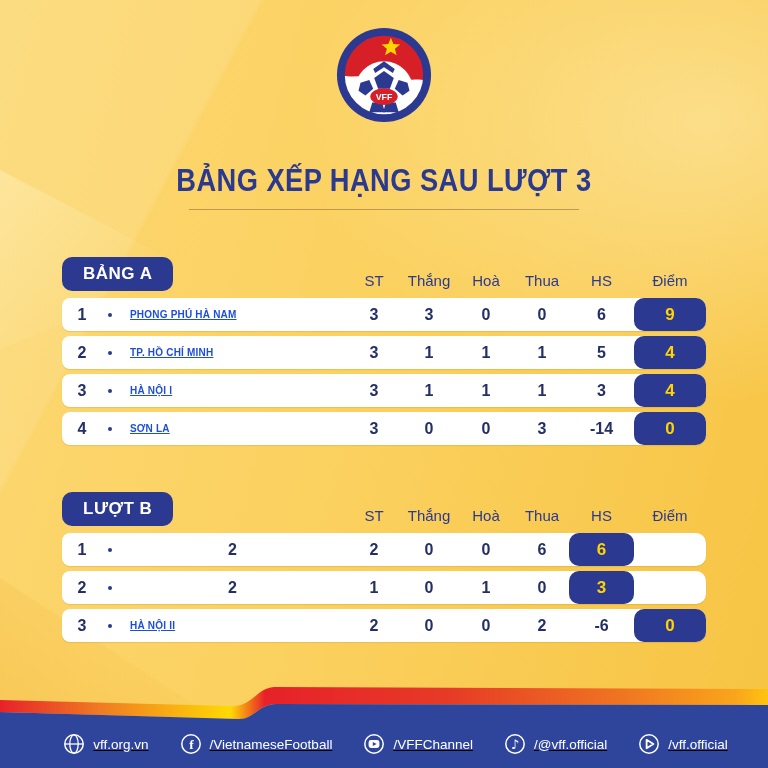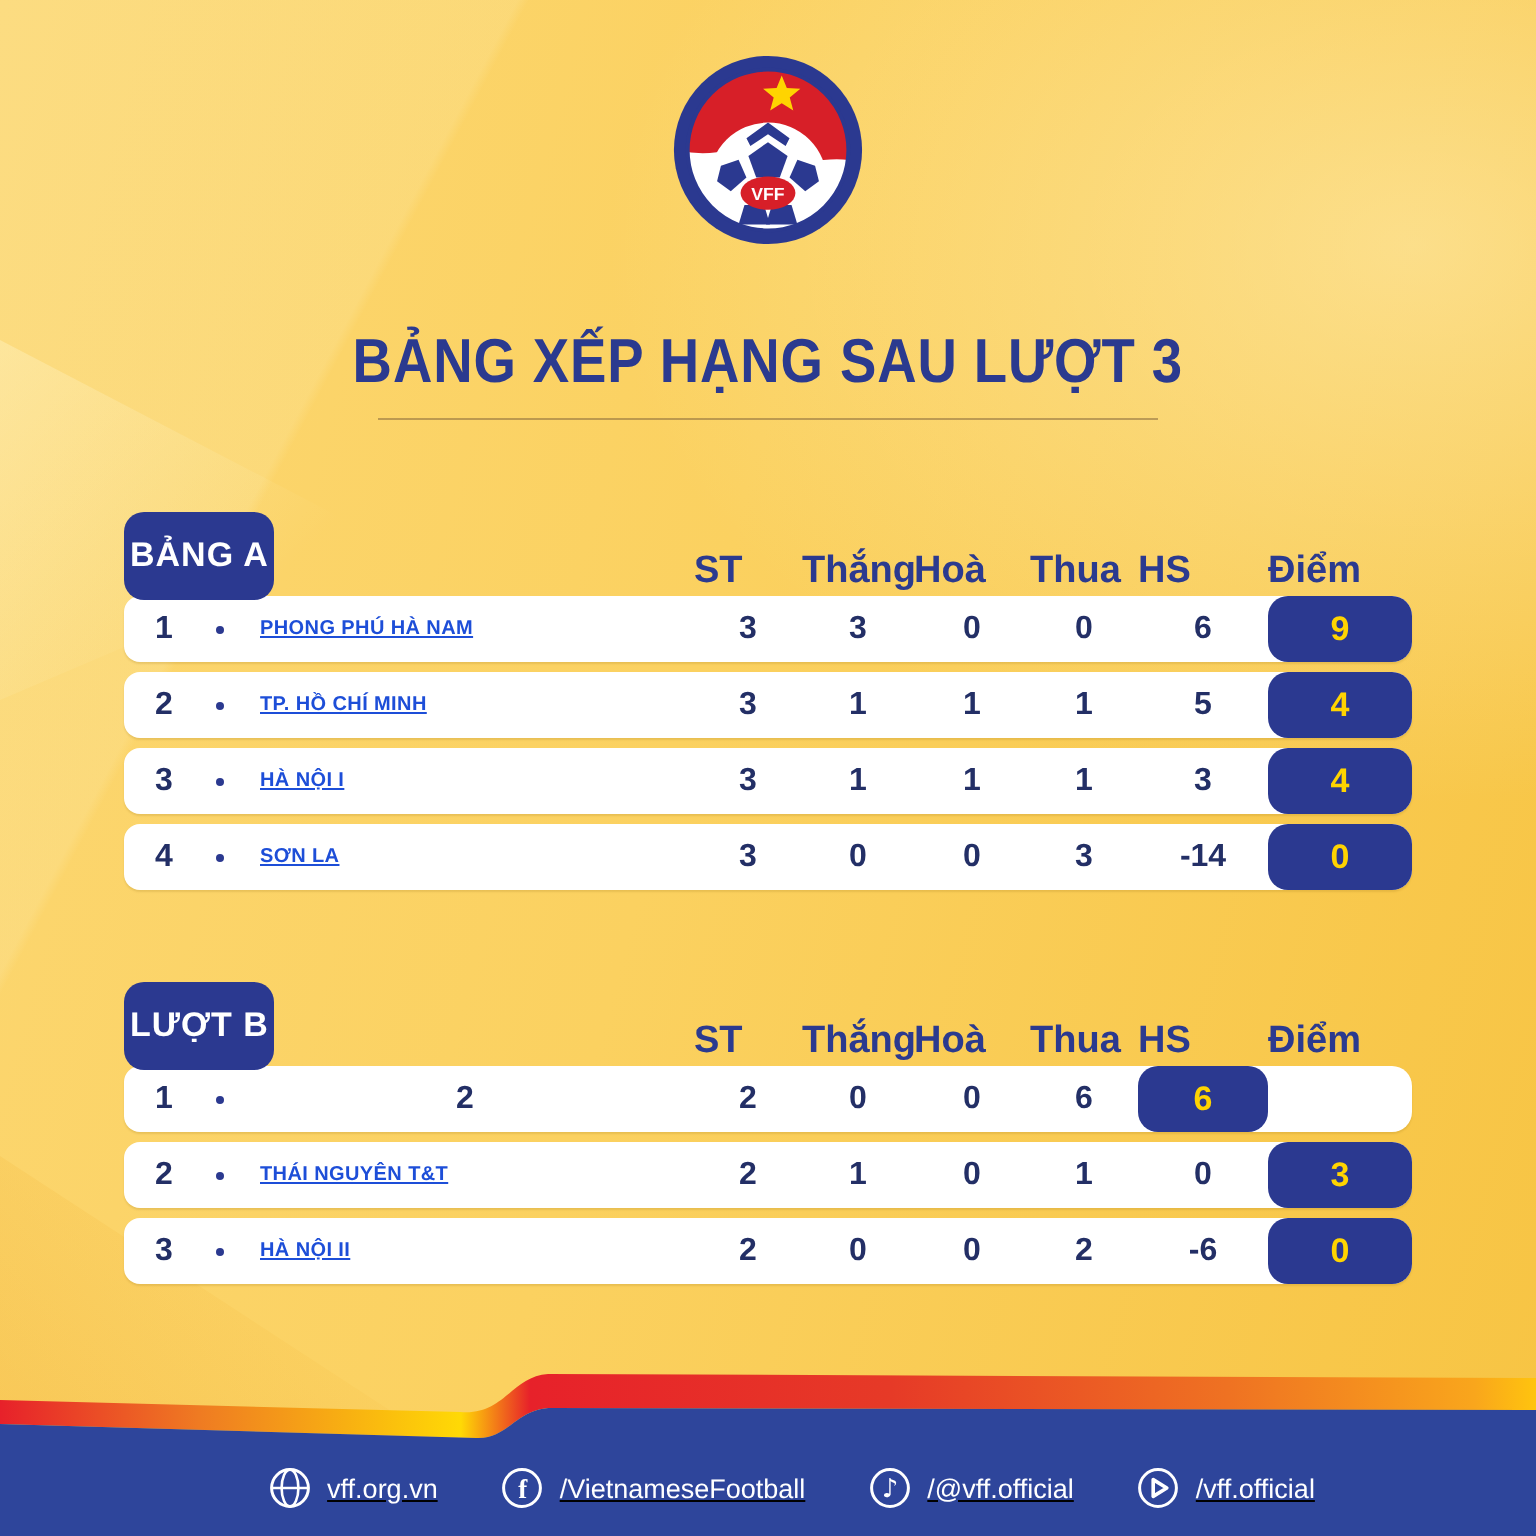--- a/index.html
+++ b/index.html
@@ -30,22 +30,22 @@
   .subtitle-wrap{margin-top:39px;text-align:center;}
   .subtitle{display:inline-block;color:#2B3A8F;font-weight:bold;font-size:31px;letter-spacing:.5px;transform:scaleX(.88);white-space:nowrap;}
   .sub-line{width:390px;height:1px;background:rgba(125,95,55,.5);margin:10px auto 0;}
 
   
   .tgrid{display:grid;grid-template-columns:40px 16px 1fr 54px 56px 58px 54px 65px 72px;align-items:center;}
   .group{margin-top:46px;}
   .ghead{height:36px;margin-bottom:6px;}
   .ghead .badge{grid-column:1/4;justify-self:start;align-self:center;
     background:#2B3990;color:#fff;font-weight:bold;font-size:17px;letter-spacing:.5px;
-    height:44px;padding:0 3px;border-radius:10px;display:flex;align-items:center;}
-  .col-label{color:#2B3A8F;font-weight:bold;font-size:19px;text-align:left;align-self:end;padding-bottom:3px;}
+    height:34px;padding:0 21px;border-radius:10px;display:flex;align-items:center;}
+  .col-label{color:#2B3A8F;font-weight:normal;font-size:15px;text-align:center;align-self:end;padding-bottom:3px;}
   .trow{height:33px;background:#fff;border-radius:8px 10px 10px 8px;margin-bottom:5px;box-shadow:0 1px 1px rgba(150,110,20,.18);}
   .trow:last-child{margin-bottom:0;}
   .rank{color:#232F66;font-weight:bold;font-size:16px;text-align:center;}
   .dot{width:4px;height:4px;border-radius:50%;background:#2B3990;justify-self:center;}
   .team{color:#1d4ed8;font-weight:bold;font-size:10px;letter-spacing:.2px;padding-left:12px;white-space:nowrap;text-decoration:underline;}
   .stat{color:#232F66;font-weight:bold;font-size:16px;text-align:center;}
   .points{height:33px;border-radius:10px;background:#2B3990;color:#FFD400;font-weight:bold;font-size:17px;display:flex;align-items:center;justify-content:center;}
 
   
   .footer-svg{position:absolute;left:0;bottom:0;width:768px;height:108px;z-index:3;}
@@ -167,21 +167,20 @@
         <div class="stat">2</div>
         <div class="stat">2</div>
         <div class="stat">0</div>
         <div class="stat">0</div>
         <div class="stat">6</div>
         <div class="points">6</div>
       </div>
       <div class="tgrid trow">
         <div class="rank">2</div>
         <div class="dot"></div>
-        <div class="team">THÁI NGUYÊN T&amp;T</div>
         <div class="stat">2</div>
         <div class="stat">1</div>
         <div class="stat">0</div>
         <div class="stat">1</div>
         <div class="stat">0</div>
         <div class="points">3</div>
       </div>
       <div class="tgrid trow">
         <div class="rank">3</div>
         <div class="dot"></div>
@@ -225,20 +224,28 @@
     <div class="social-item">
       <svg width="24" height="24" viewBox="0 0 24 24">
         <circle cx="12" cy="12" r="9.2" fill="none" stroke="#fff" stroke-width="1.5"></circle>
         <text x="12.4" y="17" text-anchor="middle" font-size="13.5" font-weight="bold" fill="#fff" font-family="Liberation Serif, serif">f</text>
       </svg>
       <span>/VietnameseFootball</span>
     </div>
     <div class="social-item">
       <svg width="24" height="24" viewBox="0 0 24 24">
         <circle cx="12" cy="12" r="9.2" fill="none" stroke="#fff" stroke-width="1.5"></circle>
+        <rect x="6.6" y="8.1" width="10.8" height="7.8" rx="2.4" fill="#fff"></rect>
+        <polygon points="10.8,10.1 14.6,12 10.8,13.9" fill="#2E459B"></polygon>
+      </svg>
+      <span>/VFFChannel</span>
+    </div>
+    <div class="social-item">
+      <svg width="24" height="24" viewBox="0 0 24 24">
+        <circle cx="12" cy="12" r="9.2" fill="none" stroke="#fff" stroke-width="1.5"></circle>
         <text x="12" y="16.6" text-anchor="middle" font-size="13" fill="#fff" font-family="DejaVu Sans, sans-serif">♪</text>
       </svg>
       <span>/@vff.official</span>
     </div>
     <div class="social-item">
       <svg width="24" height="24" viewBox="0 0 24 24">
         <circle cx="12" cy="12" r="9.2" fill="none" stroke="#fff" stroke-width="1.5"></circle>
         <polygon points="9.6,7.8 16.4,12 9.6,16.2" fill="none" stroke="#fff" stroke-width="1.8" stroke-linejoin="round"></polygon>
       </svg>
       <span>/vff.official</span>

